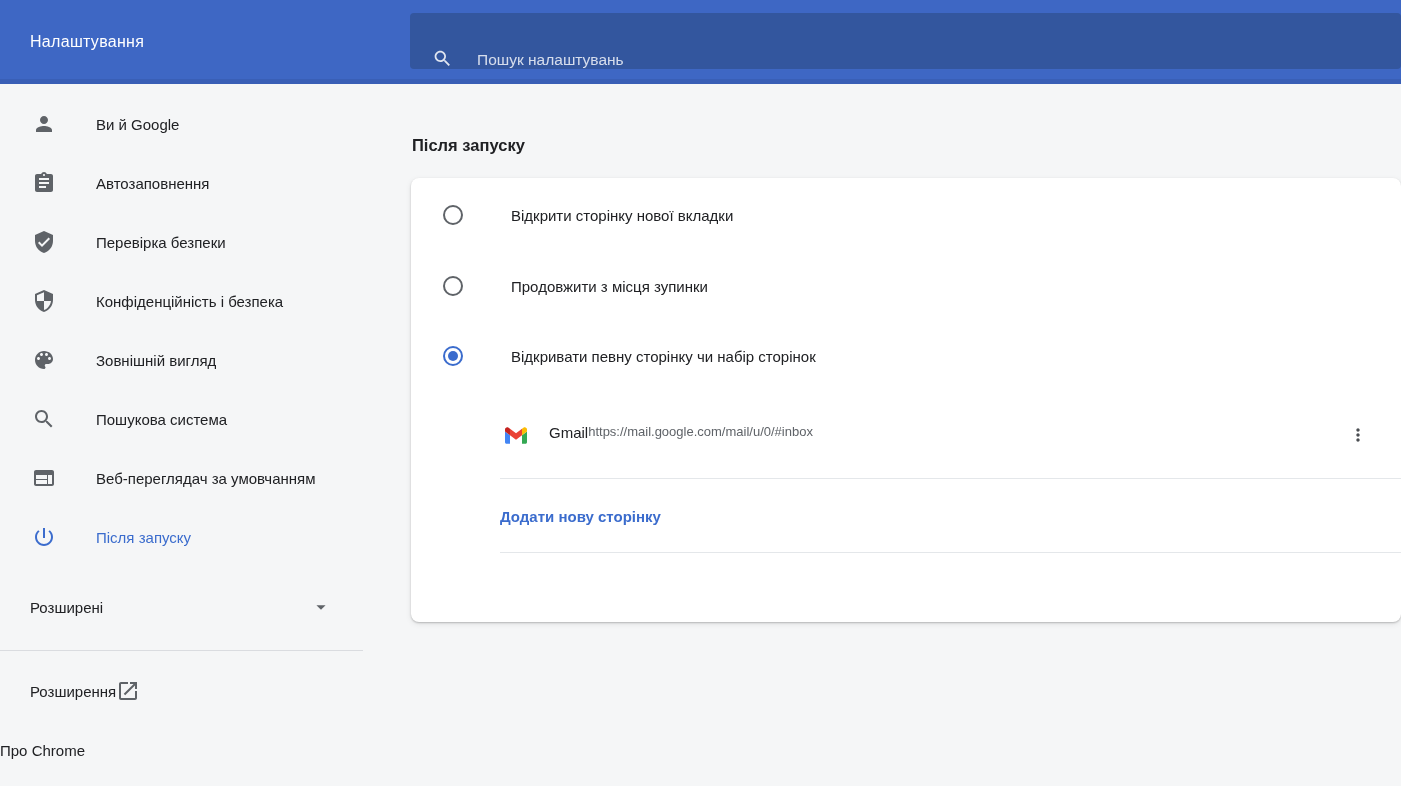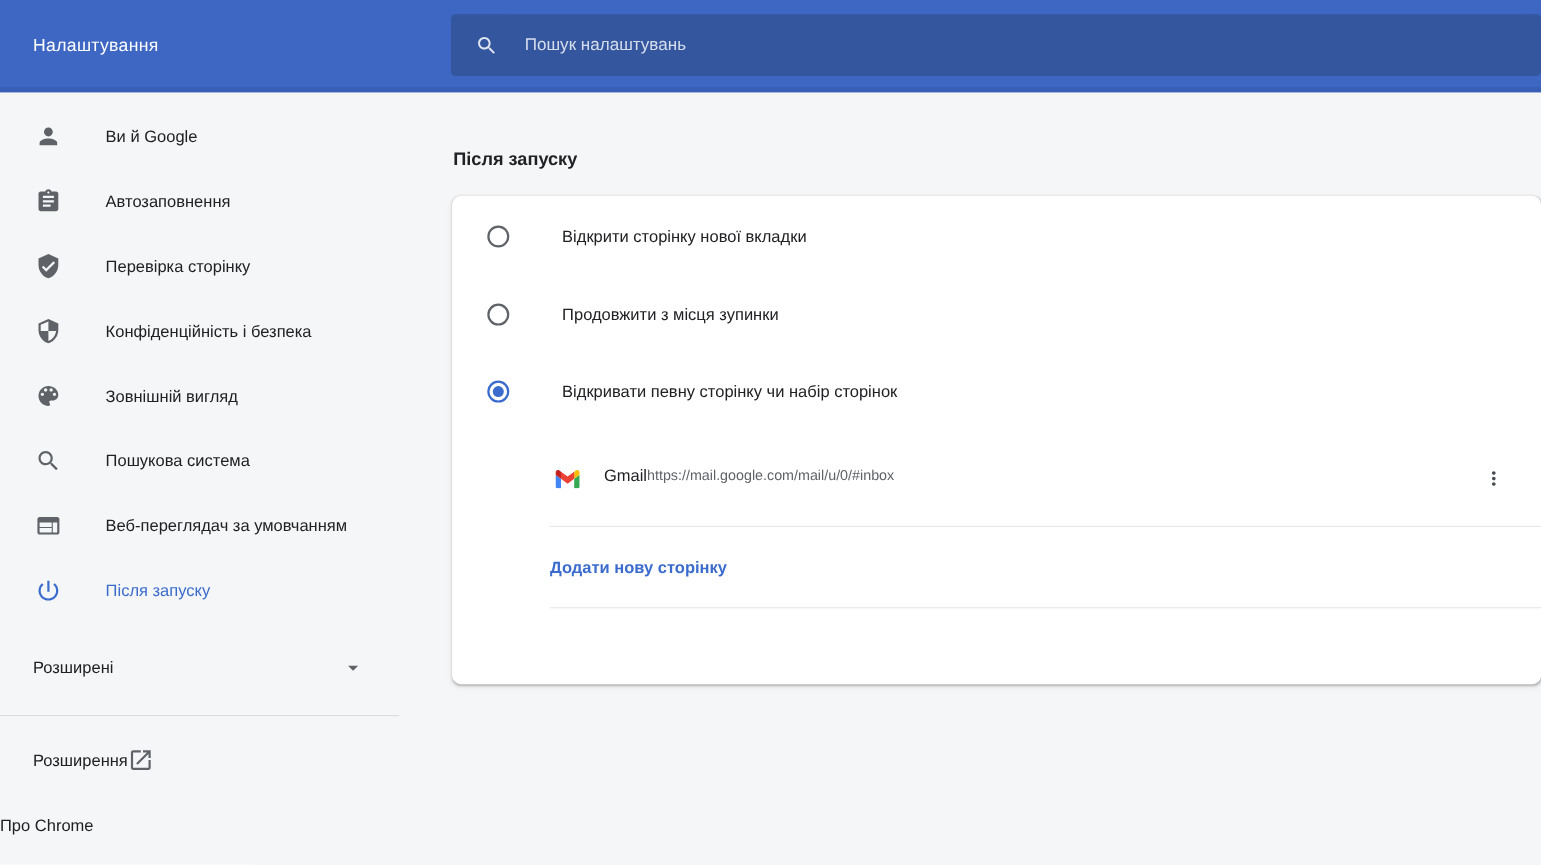--- a/index.html
+++ b/index.html
@@ -10,21 +10,21 @@
   *{margin:0;padding:0;box-sizing:border-box}
   body{font-family:"Liberation Sans",sans-serif;}
   .screen{position:relative;width:1401px;height:786px;background:var(--page-bg);overflow:hidden;}
 
   
   .toolbar{position:absolute;top:0;left:0;right:0;height:84px;background:var(--header-bg);}
   .toolbar::after{content:"";position:absolute;left:0;right:0;bottom:0;height:5px;background:rgba(0,0,0,.07);}
   .toolbar-title{position:absolute;left:30px;top:0;height:84px;display:flex;align-items:center;
     color:#fff;font-size:16px;font-weight:500;letter-spacing:.3px;}
   .searchbox{position:absolute;left:410px;top:13px;width:991px;height:56px;background:var(--search-bg);
-    border-radius:4px;display:flex;align-items:center;}
+    border-radius:4px;display:flex;align-items:flex-end;}
   .searchbox .mag{margin-left:22px;width:21px;height:21px;fill:rgba(255,255,255,.85);flex:none;}
   .searchbox input{flex:1;margin-left:24px;margin-right:20px;background:transparent;border:none;outline:none;
     color:#fff;font-size:15.5px;font-family:inherit;}
   .searchbox input::placeholder{color:rgba(255,255,255,.8);}
 
   
   .nav-item{position:absolute;left:0;width:363px;height:48px;display:flex;align-items:center;
     padding-left:32px;cursor:pointer;}
   .nav-item .ico{width:24px;height:24px;flex:none;}
   .nav-item .ico svg{width:24px;height:24px;fill:var(--secondary-text);}
@@ -105,21 +105,21 @@
       </span>
       <span class="lbl">Автозаповнення</span>
     </div>
 
     <div class="nav-item" style="top:218px">
       <span class="ico">
         <svg viewBox="0 0 24 24">
             <path d="M12 1L3 5v6c0 5.55 3.84 10.74 9 12 5.16-1.26 9-6.45 9-12V5l-9-4zm-2 16l-4-4 1.41-1.41L10 14.17l6.59-6.59L18 9l-8 8z"></path>
           </svg>
       </span>
-      <span class="lbl">Перевірка сторінку</span>
+      <span class="lbl">Перевірка безпеки</span>
     </div>
 
     <div class="nav-item" style="top:277px">
       <span class="ico">
         <svg viewBox="0 0 24 24">
             <path d="M12 1L3 5v6c0 5.55 3.84 10.74 9 12 5.16-1.26 9-6.45 9-12V5l-9-4zm0 10.99h7c-.53 4.12-3.28 7.79-7 8.94V12H5V6.3l7-3.11v8.8z"></path>
           </svg>
       </span>
       <span class="lbl">Конфіденційність і безпека</span>
     </div>

